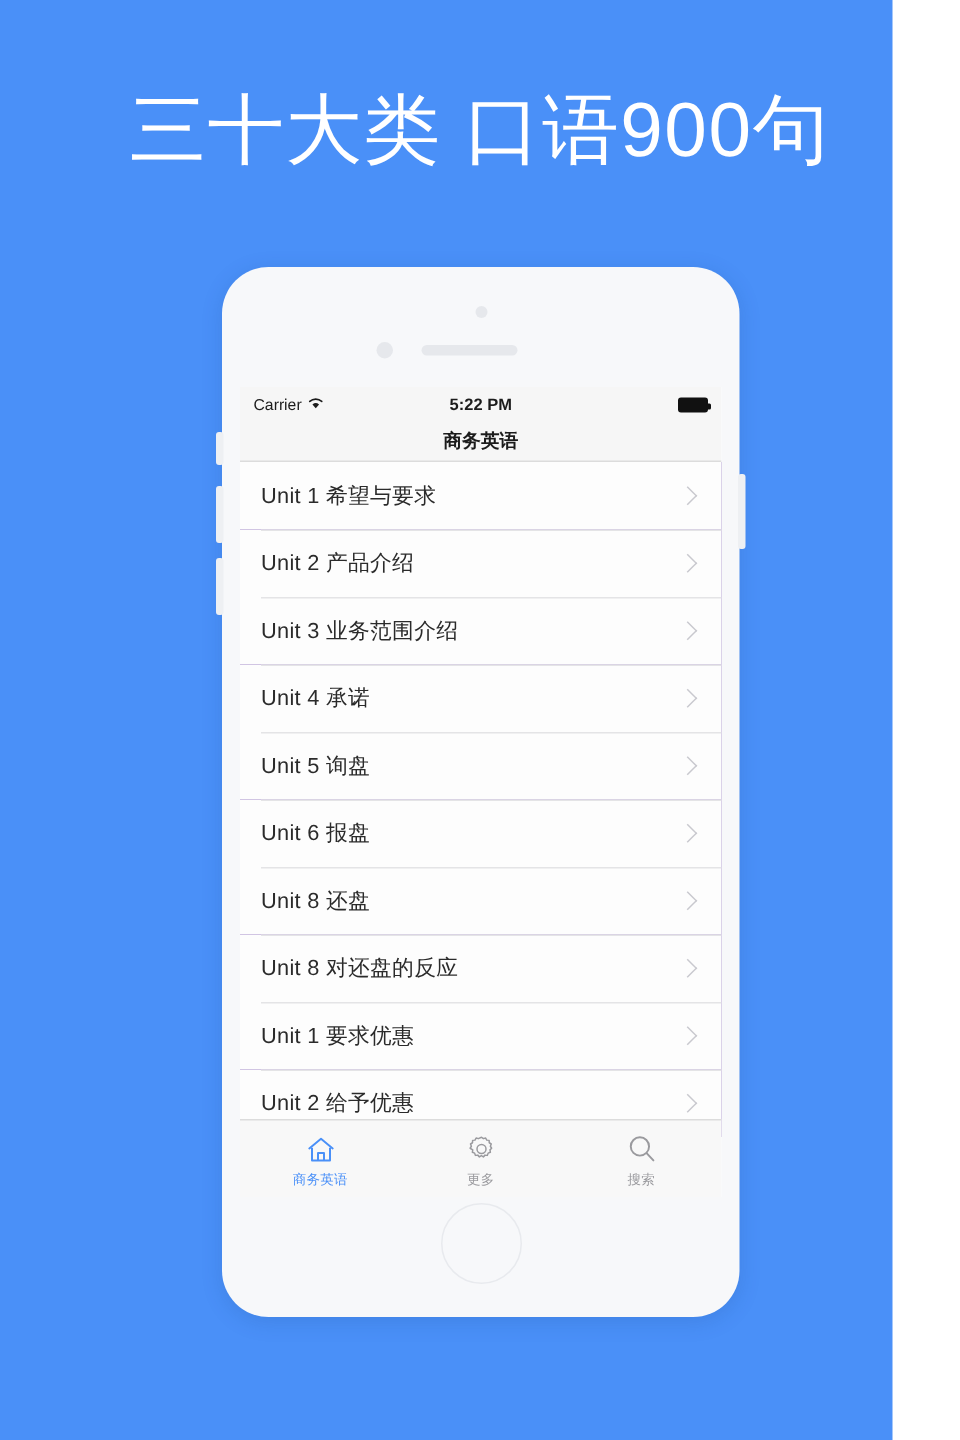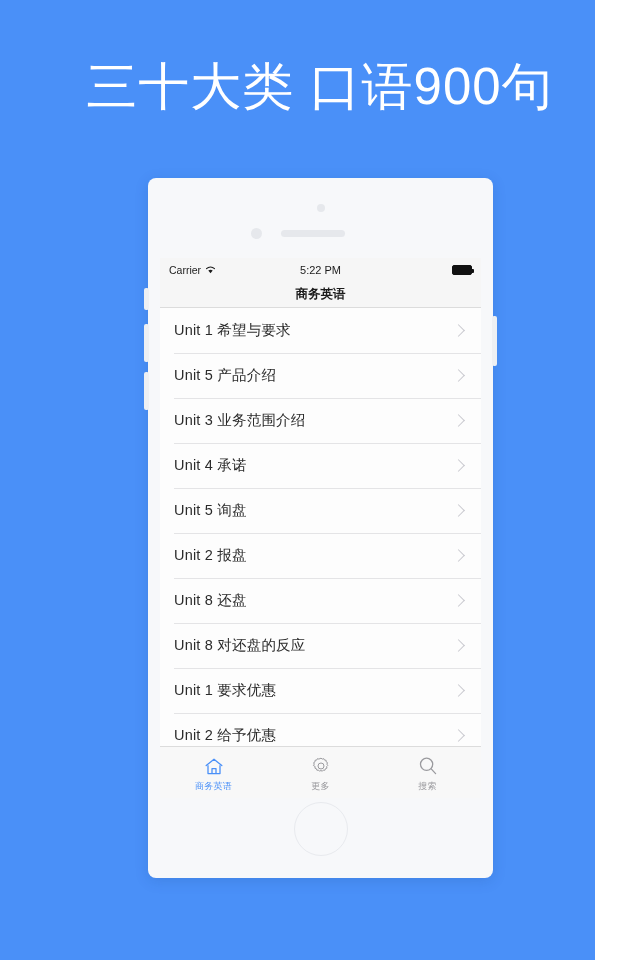--- a/index.html
+++ b/index.html
@@ -27,21 +27,21 @@
     line-height:1.22;
     white-space:nowrap;
   }
 
   
   #phone {
     position:absolute;
     left:148px; top:178px;
     width:345px; height:700px;
     background:#f7f8fa;
-    border-radius:8px;
+    border-radius:31px;
     box-shadow:0 3px 14px rgba(20,60,130,0.16);
   }
   
   .side-btn {
     position:absolute;
     background:#eef0f3;
     border-radius:2px;
   }
   #btn-silent { left:-4px; top:110px;  width:5px; height:22px; }
   #btn-volup  { left:-4px; top:146px;  width:5px; height:38px; }
@@ -90,21 +90,21 @@
     display:flex; align-items:center;
     padding:0 9px;
     font-size:10.5px;
     color:#1c1c1c;
     font-weight:500;
   }
   #status-left { display:flex; align-items:center; gap:4px; }
   #status-center {
     position:absolute; left:0; right:0;
     text-align:center;
-    font-size:11px; font-weight:400;
+    font-size:11px; font-weight:700;
     color:#1c1c1c;
     pointer-events:none;
   }
   #status-right {
     margin-left:auto; display:flex; align-items:center; z-index:2;
   }
   .battery {
     width:20px; height:9.5px;
     border:1px solid #111;
     border-radius:2px;
@@ -217,37 +217,37 @@
       <div id="navbar">
         <span>商务英语</span>
       </div>
 
       <div id="list">
         <div class="row">
           <span class="row-label">Unit 1 希望与要求</span>
           <span class="chev"></span>
         </div>
         <div class="row">
-          <span class="row-label">Unit 5 产品介绍</span>
+          <span class="row-label">Unit 2 产品介绍</span>
           <span class="chev"></span>
         </div>
         <div class="row">
           <span class="row-label">Unit 3 业务范围介绍</span>
           <span class="chev"></span>
         </div>
         <div class="row">
           <span class="row-label">Unit 4 承诺</span>
           <span class="chev"></span>
         </div>
         <div class="row">
           <span class="row-label">Unit 5 询盘</span>
           <span class="chev"></span>
         </div>
         <div class="row">
-          <span class="row-label">Unit 2 报盘</span>
+          <span class="row-label">Unit 6 报盘</span>
           <span class="chev"></span>
         </div>
         <div class="row">
           <span class="row-label">Unit 8 还盘</span>
           <span class="chev"></span>
         </div>
         <div class="row">
           <span class="row-label">Unit 8 对还盘的反应</span>
           <span class="chev"></span>
         </div>

